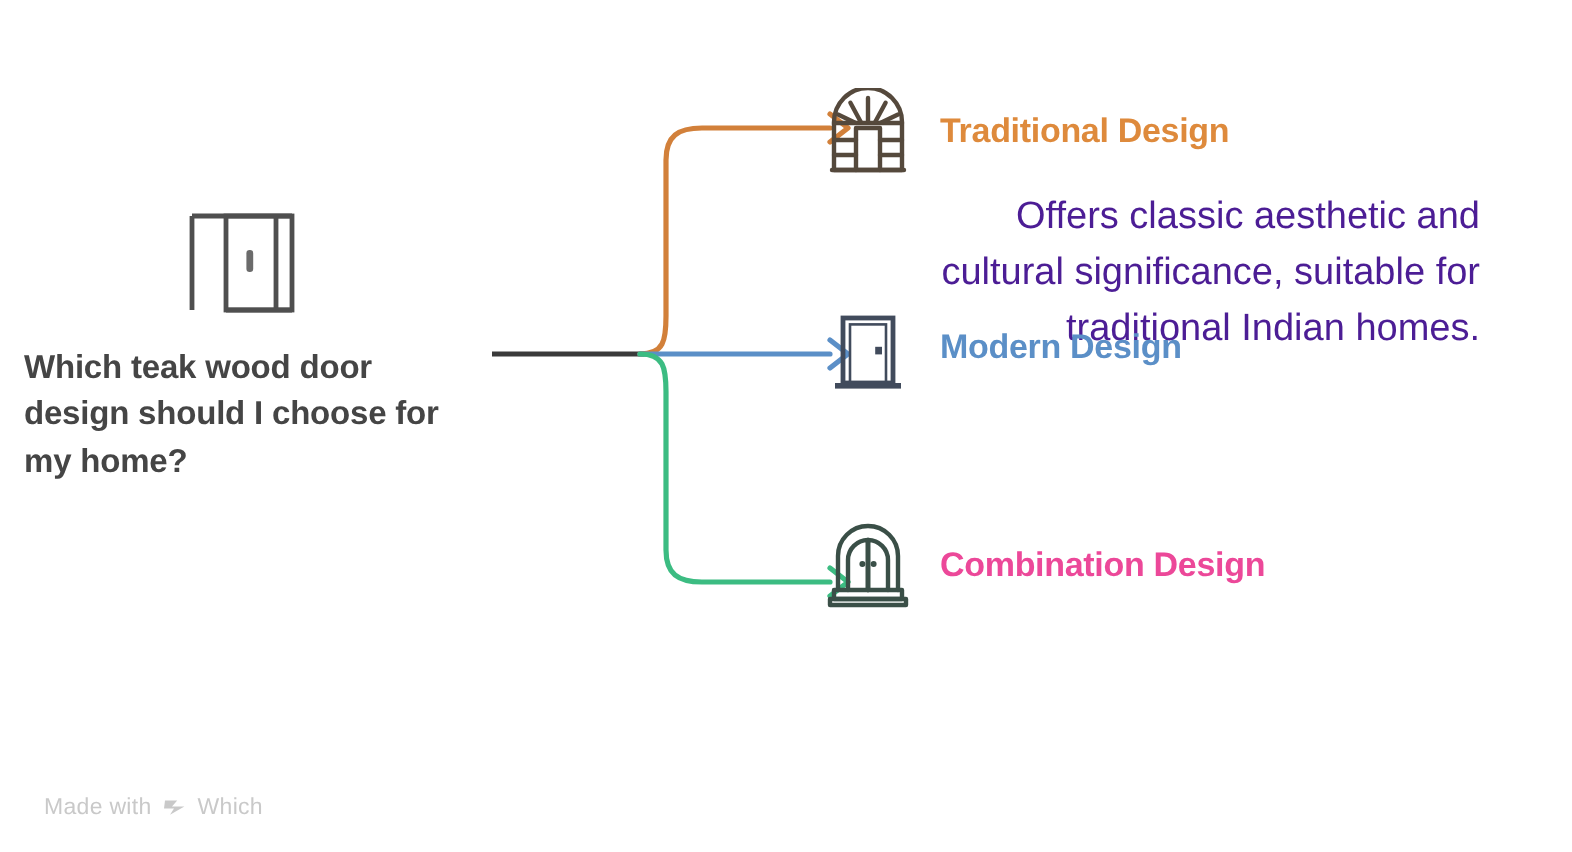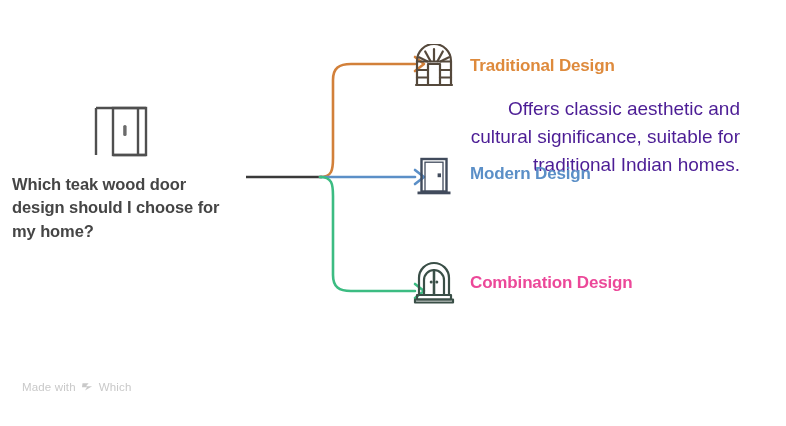--- a/index.html
+++ b/index.html
@@ -100,21 +100,21 @@
     color: #4c1d95;
     text-align: right;
   }
 
   #branch-2 .branch-body { width: 282px; }
 
   
   #watermark {
     position: absolute;
     left: 22px;
-    bottom: 33px;
+    bottom: 16px;
     display: flex;
     align-items: center;
     gap: 5px;
     font-size: 11.5px;
     color: #c9c9c9;
     letter-spacing: 0.15px;
   }
 
   #watermark-logo { display: block; }
 </style>

